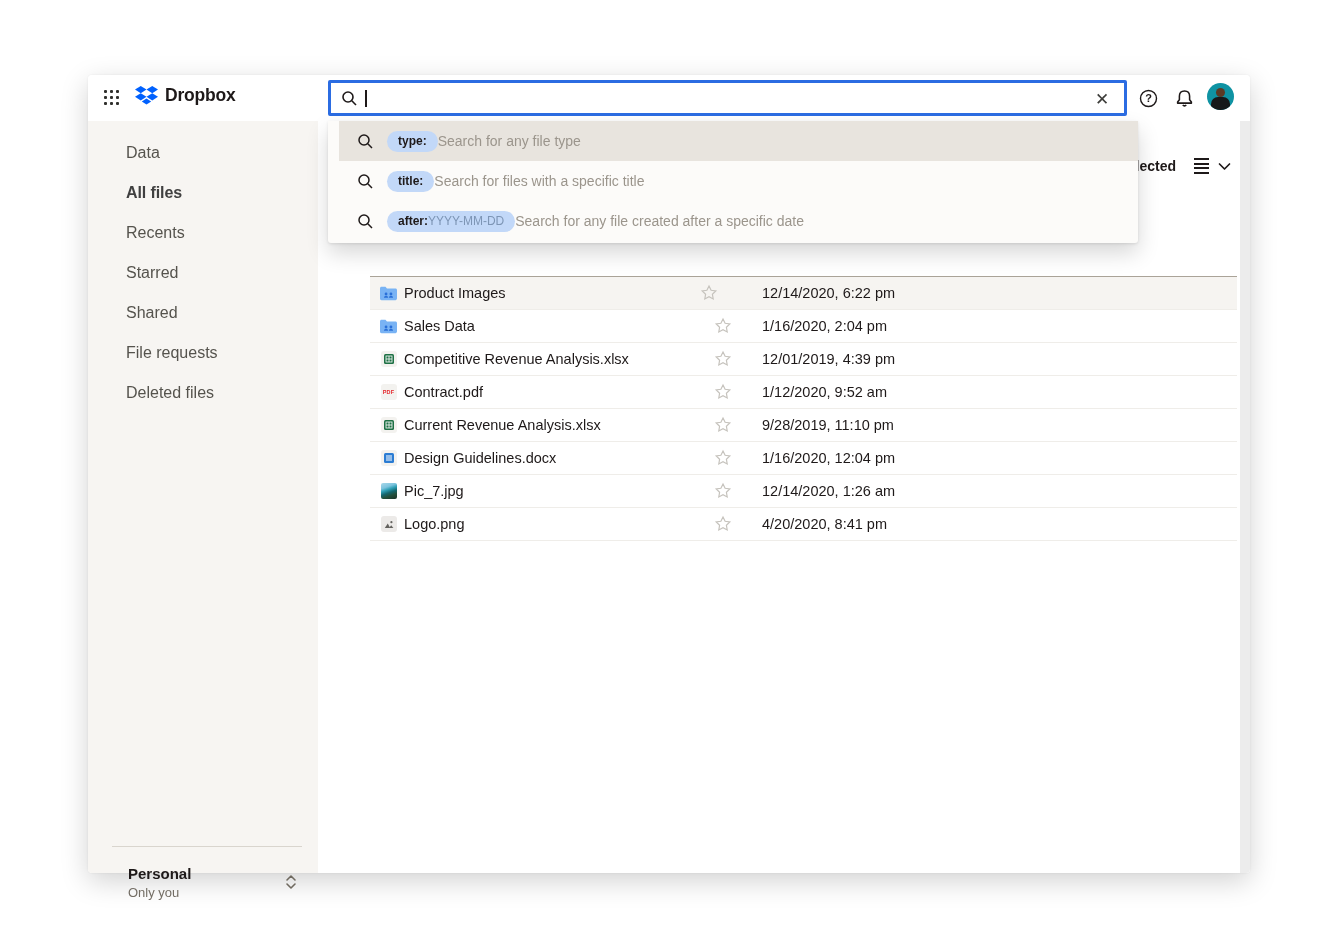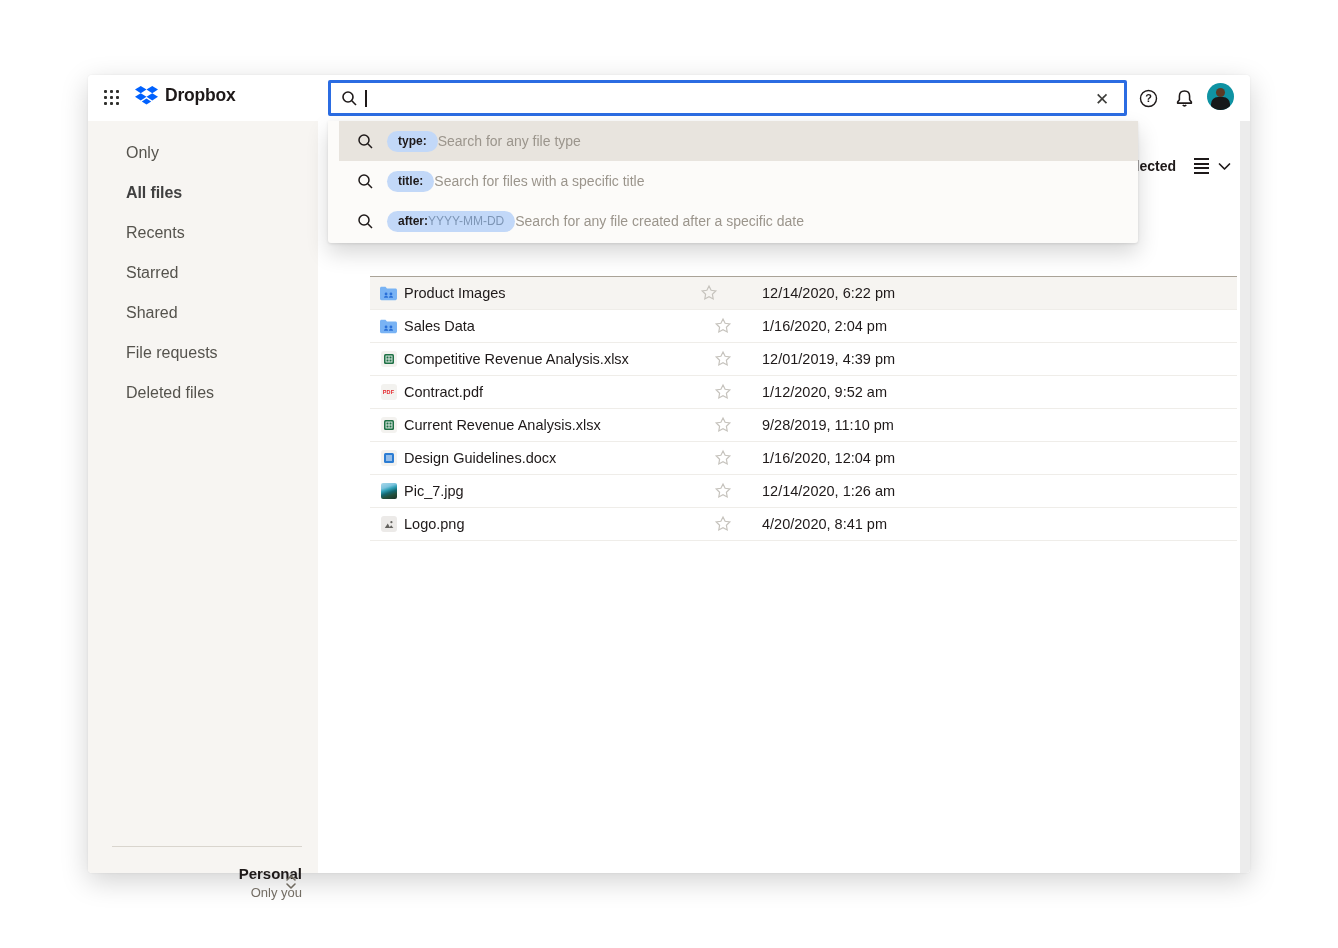--- a/index.html
+++ b/index.html
@@ -25,21 +25,21 @@
   .avatar{position:absolute;left:1119px;top:8px;width:27px;height:27px;border-radius:50%;background:#0f93a3;
     overflow:hidden;cursor:pointer;}
   .avatar .head{position:absolute;left:9px;top:5px;width:9px;height:9px;border-radius:50%;background:#5b3a25;}
   .avatar .body{position:absolute;left:4px;top:14px;width:19px;height:13px;border-radius:7px 7px 0 0;background:#16191a;}
   
   .sidebar{position:absolute;left:0;top:46px;width:230px;bottom:0;background:#f7f5f2;border-radius:0 0 0 4px;}
   .nav{position:absolute;left:0;top:12px;right:0;}
   .nav-item{height:40px;line-height:40px;padding-left:38px;font-size:16px;color:#55534d;cursor:pointer;}
   .nav-item.active{color:#404040;font-weight:bold;letter-spacing:-.1px;}
   .side-divider{position:absolute;left:24px;top:725px;width:190px;height:1px;background:#d9d5ce;}
-  .account{position:absolute;left:40px;top:744px;right:16px;cursor:pointer;text-align:right;}
+  .account{position:absolute;left:40px;top:744px;right:16px;cursor:pointer;}
   .account .name{font-size:15px;font-weight:bold;}
   .account .access{font-size:13px;color:#736d64;margin-top:3px;}
   .account .switch{position:absolute;right:4px;top:8px;}
   
   .content{position:absolute;left:230px;top:46px;right:0;bottom:0;background:#fff;border-radius:0 0 4px 0;}
   .toolbar{position:absolute;top:33px;right:19px;height:24px;display:flex;align-items:center;gap:9px;z-index:1;}
   .selected-label{font-size:14px;font-weight:bold;margin-right:9px;}
   .view-icon{display:flex;flex-direction:column;gap:2.4px;cursor:pointer;}
   .view-icon span{width:15px;height:2px;background:#1e1919;}
   .table{position:absolute;left:52px;top:155px;width:867px;}
@@ -119,21 +119,21 @@
       </svg>
     </div>
     <div class="avatar">
       <span class="head"></span>
       <span class="body"></span>
     </div>
   </div>
 
   <div class="sidebar">
     <div class="nav">
-      <div class="nav-item">Only</div>
+      <div class="nav-item">Data</div>
       <div class="nav-item active">All files</div>
       <div class="nav-item">Recents</div>
       <div class="nav-item">Starred</div>
       <div class="nav-item">Shared</div>
       <div class="nav-item">File requests</div>
       <div class="nav-item">Deleted files</div>
     </div>
     <div class="side-divider"></div>
     <div class="account">
       <div class="name">Personal</div>

